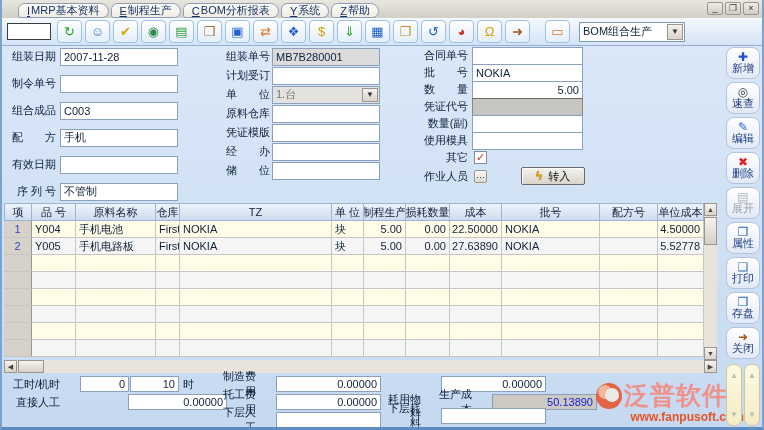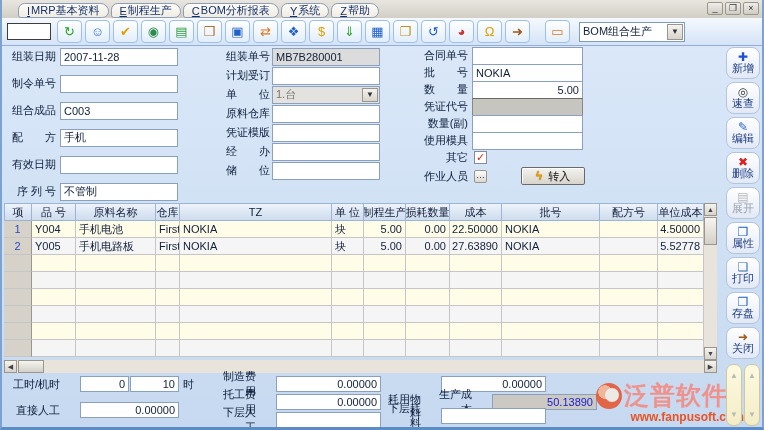--- a/index.html
+++ b/index.html
@@ -508,21 +508,21 @@
     <div class="sb-btn" style="right:0;top:0;">▶</div>
   </div>
 
   <div class="footer">
     <div class="foot-row" style="left:0;top:2px;">
       <span class="foot-label" style="width:78px;">工时/机时</span>
       <div class="ffld" style="width:49px;">0</div>
       <div class="ffld" style="width:49px;margin-left:1px;">10</div>
       <span style="margin-left:4px;">时</span>
     </div>
-    <div class="foot-row" style="left:0;top:28px;">
+    <div class="foot-row" style="left:0;top:20px;gap:48px;">
       <span class="foot-label" style="width:78px;">直接人工</span>
       <div class="ffld" style="width:99px;">0.00000</div>
     </div>
 
     <div class="foot-row" style="left:220px;top:2px;">
       <span class="foot-label" style="width:54px;">制造费用</span>
       <div class="ffld" style="width:105px;">0.00000</div>
     </div>
     <div class="foot-row" style="left:220px;top:20px;">
       <span class="foot-label" style="width:54px;">托工费用</span>

